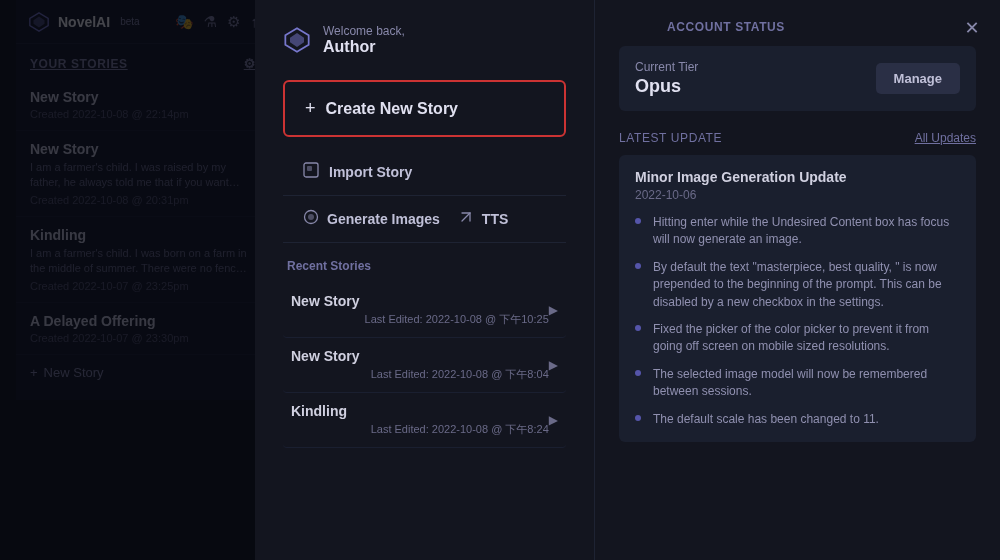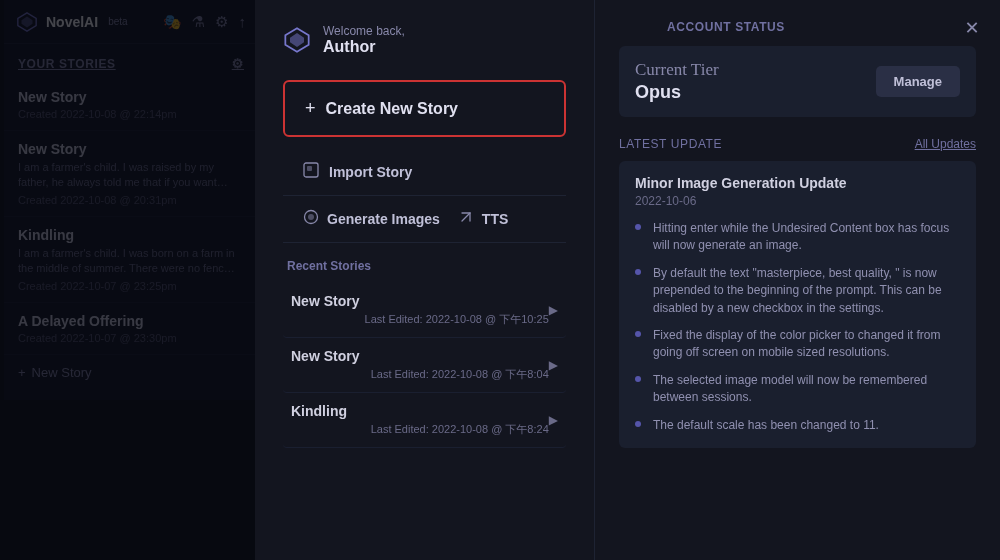--- a/index.html
+++ b/index.html
@@ -9,21 +9,21 @@
       overflow: hidden;
       font-family: 'Segoe UI', Arial, sans-serif;
       background: #0f1117;
       color: #c8c8d4;
       position: relative;
     }
 
     
     #sidebar {
       position: absolute;
-      left: 4px; top: 0;
+      left: 16px; top: 0;
       width: 255px;
       height: 400px;
       background: #131720;
       display: flex;
       flex-direction: column;
       border-right: 1px solid #1e2333;
     }
 
     #topbar {
       display: flex;
@@ -297,24 +297,23 @@
       background: #1a1f2e;
       border-radius: 6px;
       padding: 14px 16px;
       display: flex;
       align-items: center;
       justify-content: space-between;
       margin-bottom: 20px;
     }
     .tier-info { display: flex; flex-direction: column; }
     .tier-label {
-      font-size: 17px;
+      font-size: 12px;
       color: #8888aa;
       margin-bottom: 2px;
-      font-family: Liberation Serif, serif;
     }
     .tier-value {
       font-size: 18px;
       font-weight: 700;
       color: #e0e0f0;
     }
     .manage-btn {
       background: #2a2f45;
       border: none;
       border-radius: 5px;
@@ -553,21 +552,21 @@
         <li class="update-item">
           <span class="bullet"></span>
           <span>Hitting enter while the Undesired Content box has focus will now generate an image.</span>
         </li>
         <li class="update-item">
           <span class="bullet"></span>
           <span>By default the text "masterpiece, best quality, " is now prepended to the beginning of the prompt. This can be disabled by a new checkbox in the settings.</span>
         </li>
         <li class="update-item">
           <span class="bullet"></span>
-          <span>Fixed the display of the color picker to changed it from going off screen on mobile sized resolutions.</span>
+          <span>Fixed the picker of the color picker to prevent it from going off screen on mobile sized resolutions.</span>
         </li>
         <li class="update-item">
           <span class="bullet"></span>
           <span>The selected image model will now be remembered between sessions.</span>
         </li>
         <li class="update-item">
           <span class="bullet"></span>
           <span>The default scale has been changed to 11.</span>
         </li>
       </ul>

